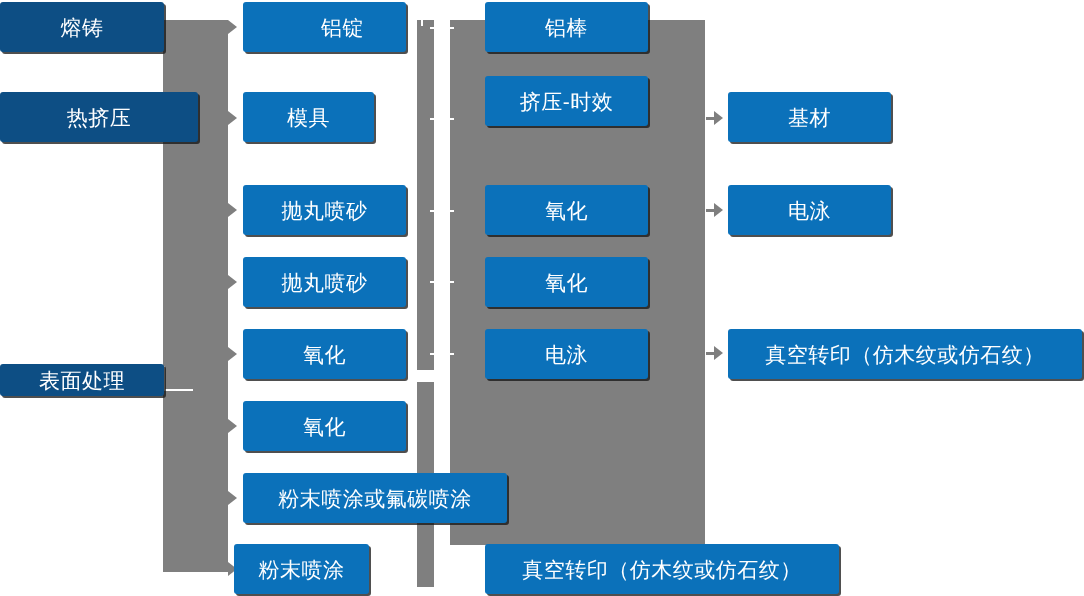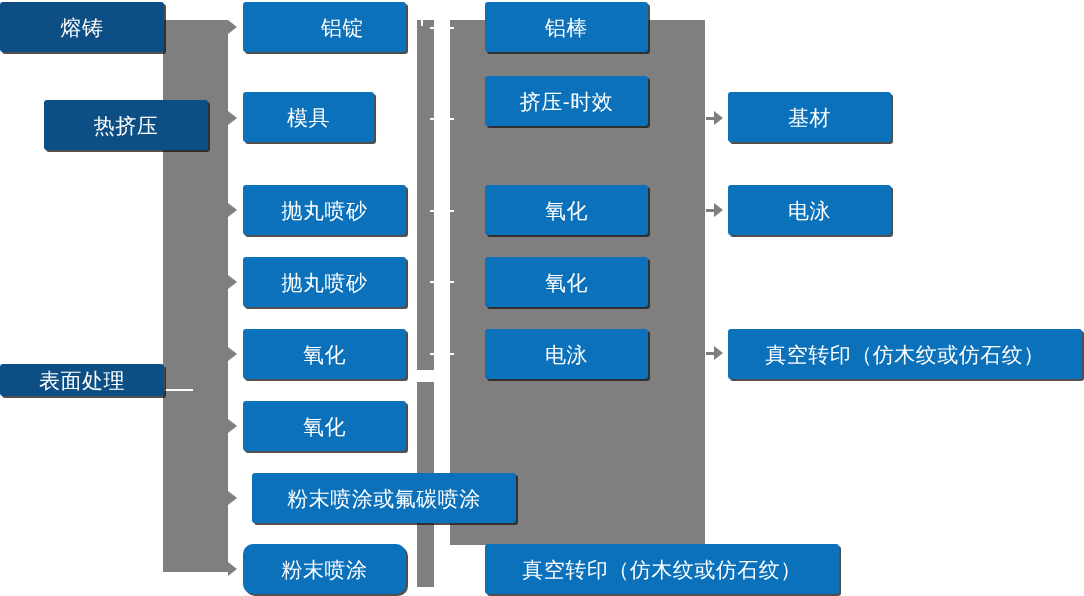--- a/index.html
+++ b/index.html
@@ -139,21 +139,21 @@
   <div class="arrow-stem" style="left:706px; top:209px; width:12px;"></div>
   <div class="arrow-r" style="left:714px; top:203px;"></div>
 
   <div class="arrow-stem" style="left:706px; top:352px; width:12px;"></div>
   <div class="arrow-r" style="left:714px; top:346px;"></div>
 
   <div class="node dark" style="left:0px; top:2px;   width:164px; height:50px;text-align:right;">
     <span>熔铸</span>
   </div>
 
-  <div class="node dark" style="left:0px; top:100px;  width:164px; height:50px;margin-left:44px;">
+  <div class="node dark" style="left:0px; top:92px;  width:198px; height:50px;">
     <span>热挤压</span>
   </div>
 
   <div class="node dark" style="left:0px; top:364px; width:164px; height:32px;">
     <span>表面处理</span>
   </div>
 
   <div class="node light" style="left:243px; top:2px;   width:163px; height:50px;padding-left:36px;">
     <span>铝锭</span>
   </div>
@@ -171,25 +171,25 @@
   </div>
 
   <div class="node light" style="left:243px; top:329px; width:163px; height:50px;">
     <span>氧化</span>
   </div>
 
   <div class="node light" style="left:243px; top:401px; width:163px; height:50px;">
     <span>氧化</span>
   </div>
 
-  <div class="node light" style="left:243px; top:473px; width:264px; height:50px;margin-left:9px;">
+  <div class="node light" style="left:243px; top:473px; width:264px; height:50px;">
     <span>粉末喷涂或氟碳喷涂</span>
   </div>
 
-  <div class="node light" style="left:243px; top:544px; width:163px; height:50px;border-radius:10px;">
+  <div class="node light" style="left:234px; top:544px; width:135px; height:50px;">
     <span>粉末喷涂</span>
   </div>
 
   <div class="node light" style="left:485px; top:2px;   width:163px; height:50px;">
     <span>铝棒</span>
   </div>
 
   <div class="node light" style="left:485px; top:76px;  width:163px; height:50px;">
     <span>挤压-时效</span>
   </div>

